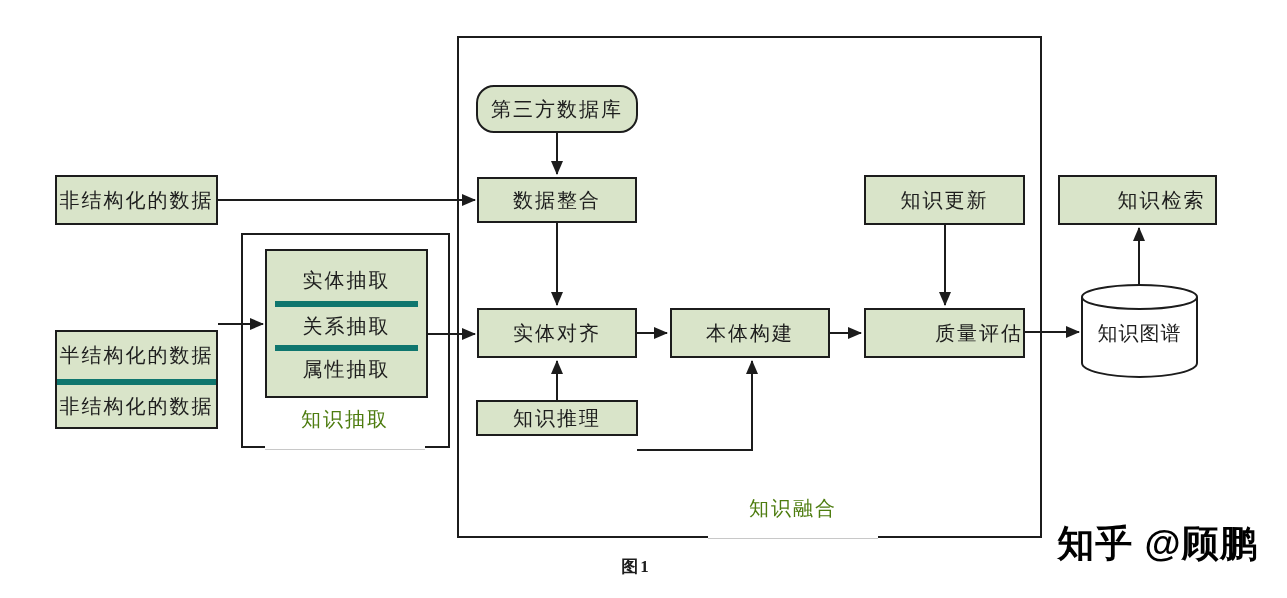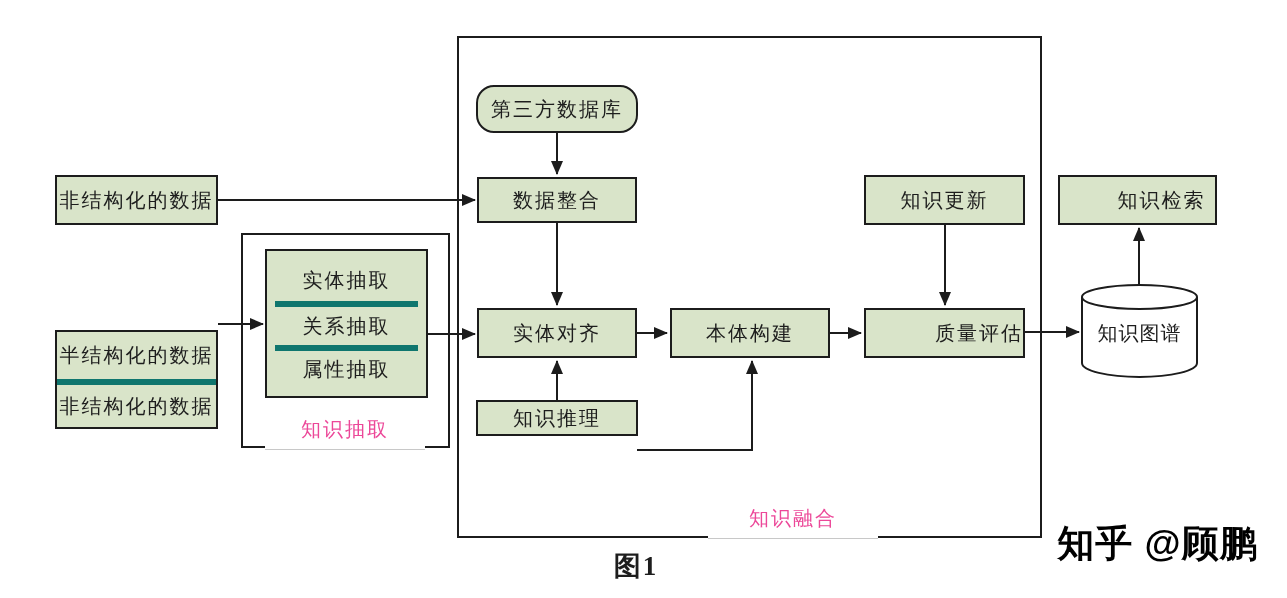--- a/index.html
+++ b/index.html
@@ -31,35 +31,35 @@
     display:flex;align-items:center;justify-content:center;
     height:49.66px;
   }
   .stackcell + .stackcell{border-top:6px solid #0f766e;}
   .cell2{height:48.5px;}
   .grouplabel{
     position:absolute;
     background:#ffffff;
     border-bottom:1px solid #c8c8c8;
     display:flex;align-items:flex-end;justify-content:center;
-    font-size:20px;color:#ec4899;letter-spacing:2px;
+    font-size:20px;color:#4d7c0f;letter-spacing:2px;
     box-sizing:border-box;
-    padding-bottom:6px;
+    padding-bottom:16px;
   }
   .cyl-label{
     position:absolute;
     display:flex;align-items:center;justify-content:center;
     font-size:20px;color:#1d1d1d;letter-spacing:1px;
     white-space:nowrap;
   }
   .caption{
     position:absolute;
     left:420px;top:549px;width:460px;height:34px;
     display:flex;align-items:center;justify-content:center;
-    font-size:27px;font-weight:bold;color:#1d1d1d;letter-spacing:2px;
+    font-size:17px;font-weight:bold;color:#1d1d1d;letter-spacing:2px;
     white-space:nowrap;
   }
   .caption .fig-label{margin-right:28px;}
   .watermark{
     position:absolute;
     left:1040px;top:521px;width:235px;height:46px;
     display:flex;align-items:center;justify-content:center;
     font-family:"Liberation Sans","DejaVu Sans",sans-serif;
     font-size:37px;font-weight:700;color:#000000;letter-spacing:1px;
     white-space:nowrap;

